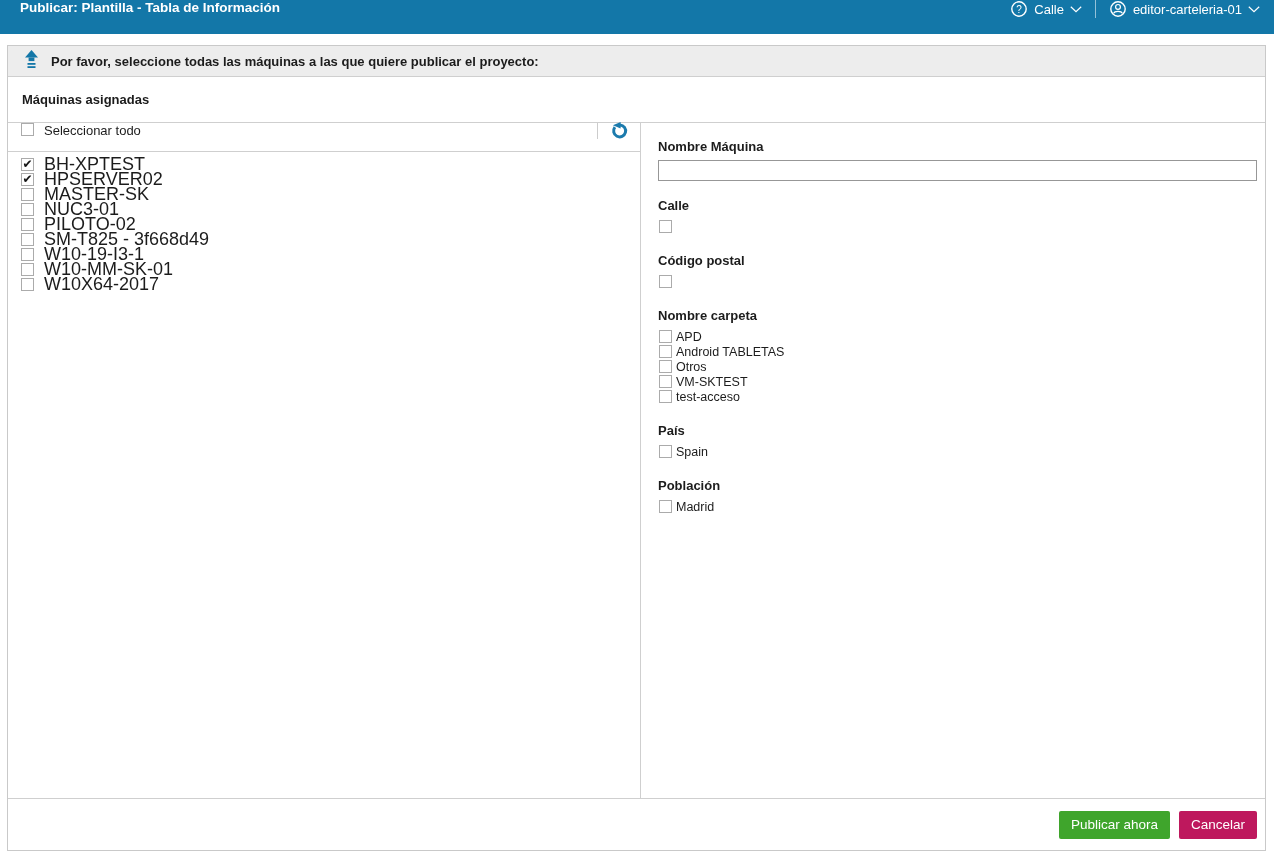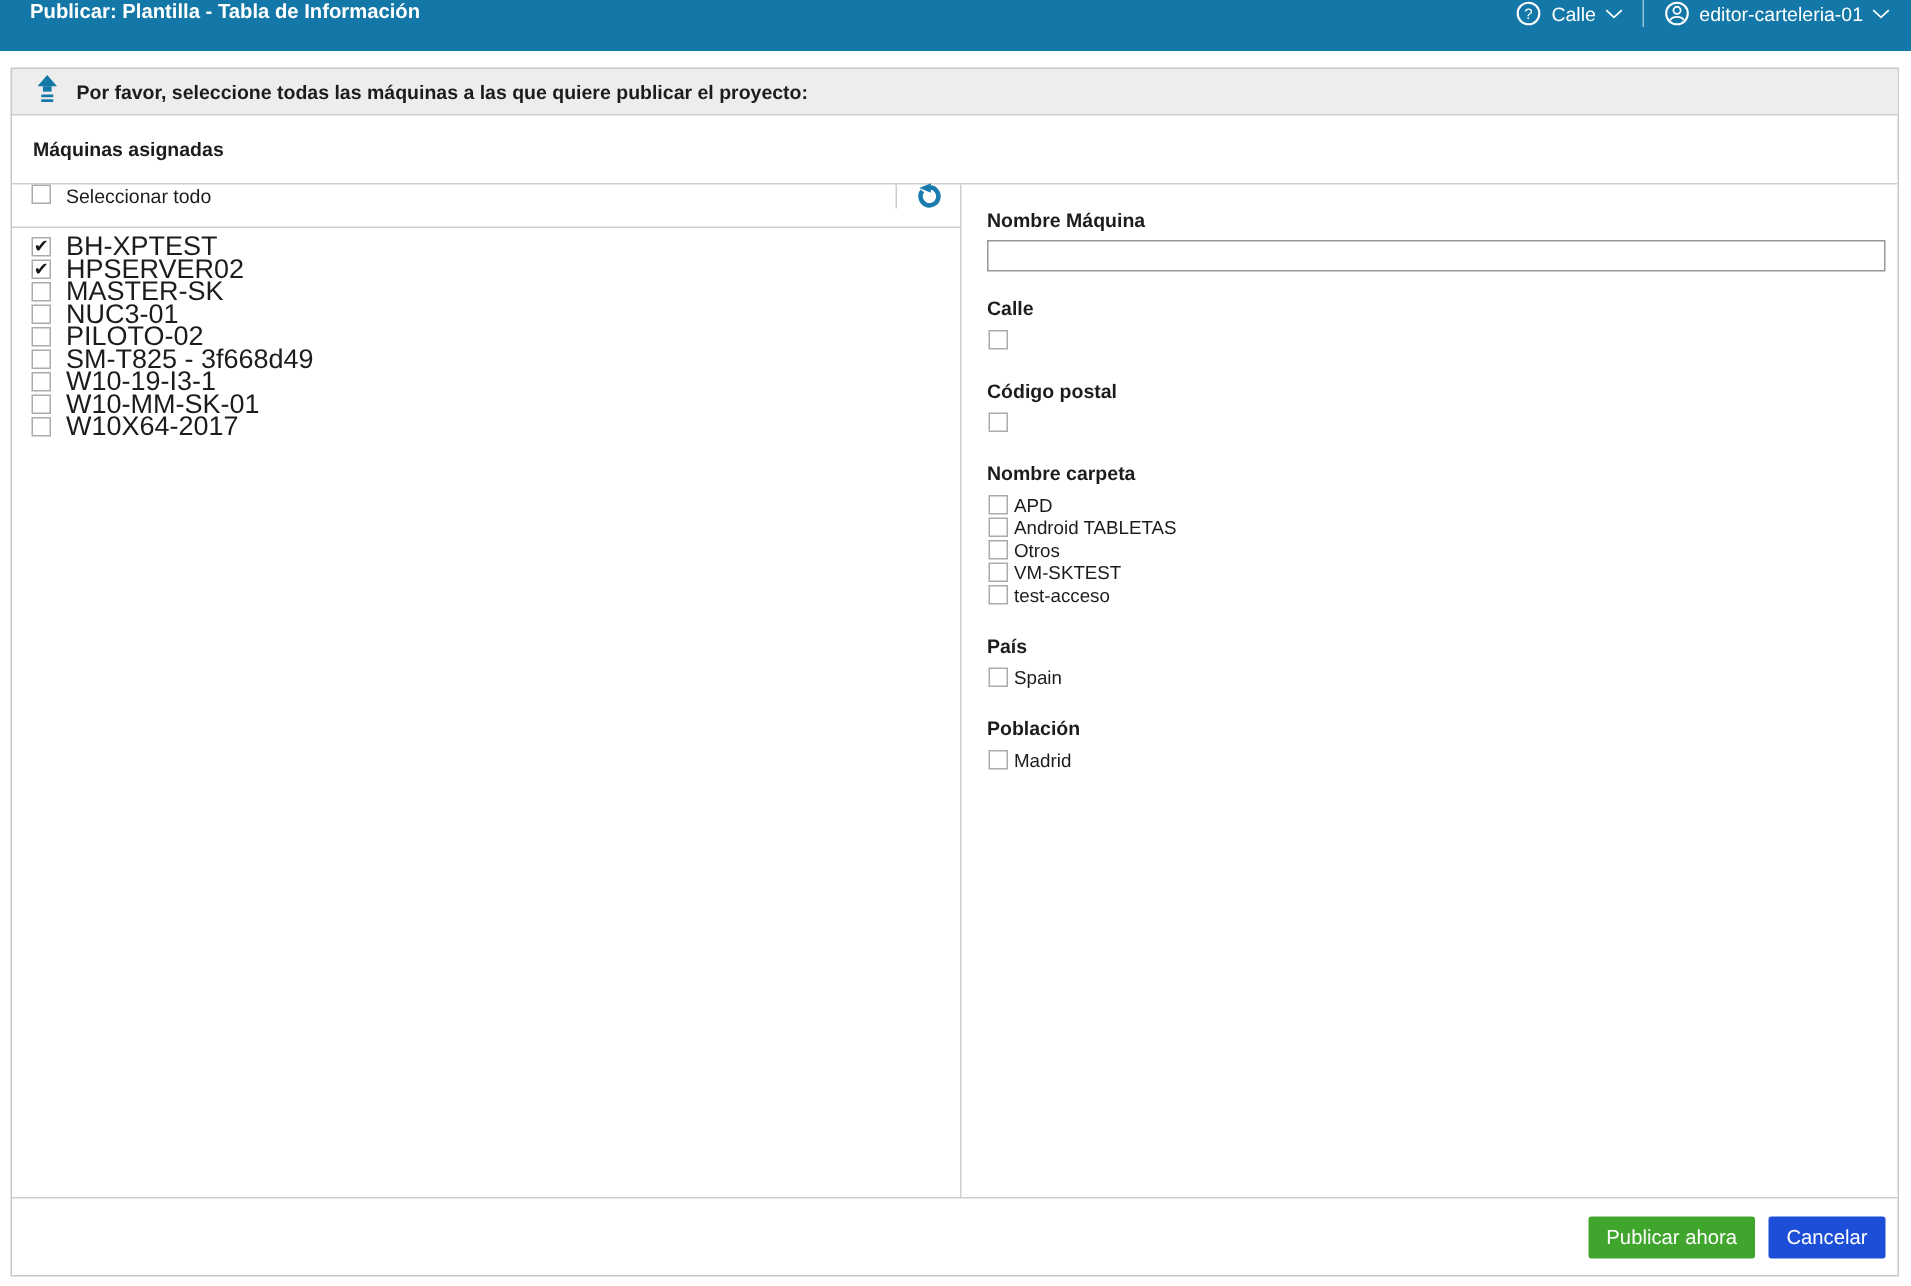--- a/index.html
+++ b/index.html
@@ -58,21 +58,21 @@
   .fgroup { margin-bottom:19px; }
   .opt-row { display:flex; align-items:center; min-height:15px; gap:4px;
              font-size:12.5px; color:#1c1c1c; padding-left:1px; }
 
   
   .footer { flex:0 0 auto; height:52px; border-top:1px solid #cfcfcf; display:flex;
             align-items:center; justify-content:flex-end; padding-right:8px; gap:9px; }
   .btn { height:28px; border:none; border-radius:2px; color:#fff; font-size:13.5px;
          font-family:"Liberation Sans", sans-serif; padding:0 12px; cursor:pointer; }
   .btn.green { background:#3fa52c; }
-  .btn.blue  { background:#1d4ed8; }
+  .btn.blue  { background:#be185d; }
 </style>
 </head>
 <body>
 
 <header class="topbar">
   <div class="title">Publicar: Plantilla - Tabla de Información</div>
   <div class="spacer"></div>
   <div class="hmenu">
     <span>
       <svg width="18" height="18" viewBox="0 0 18 18">

